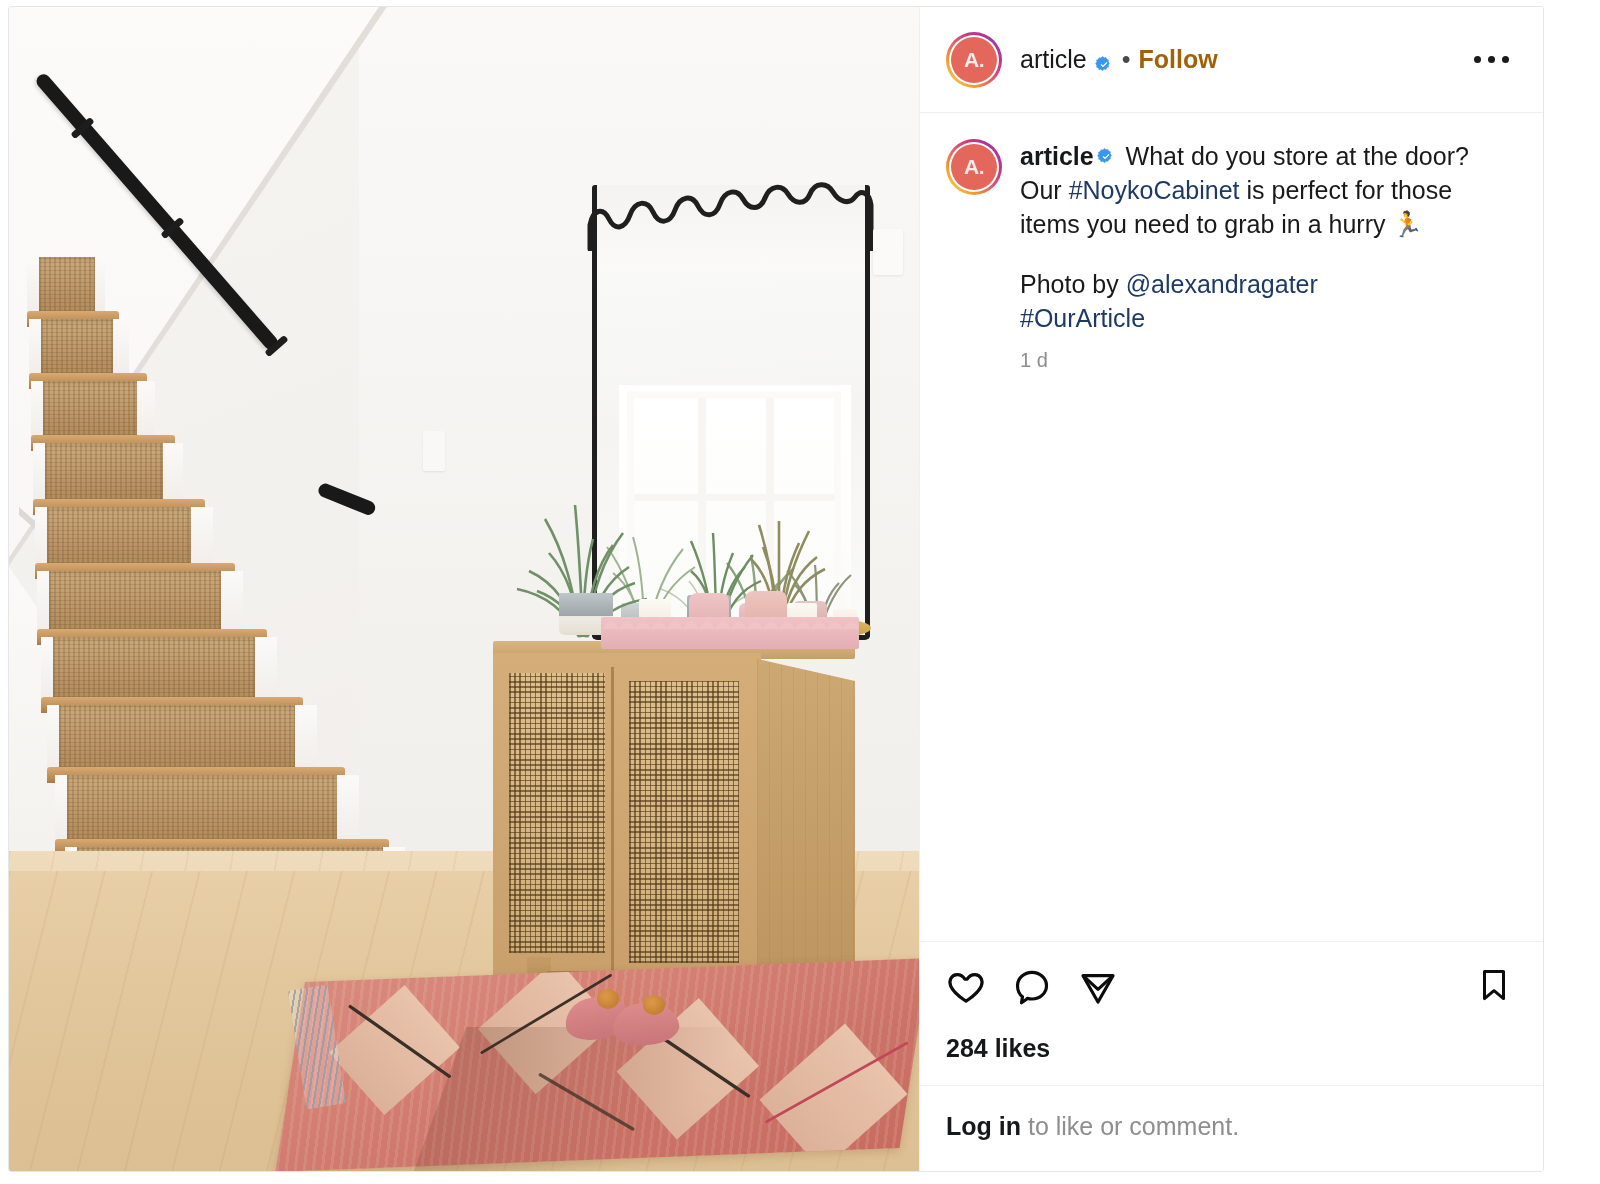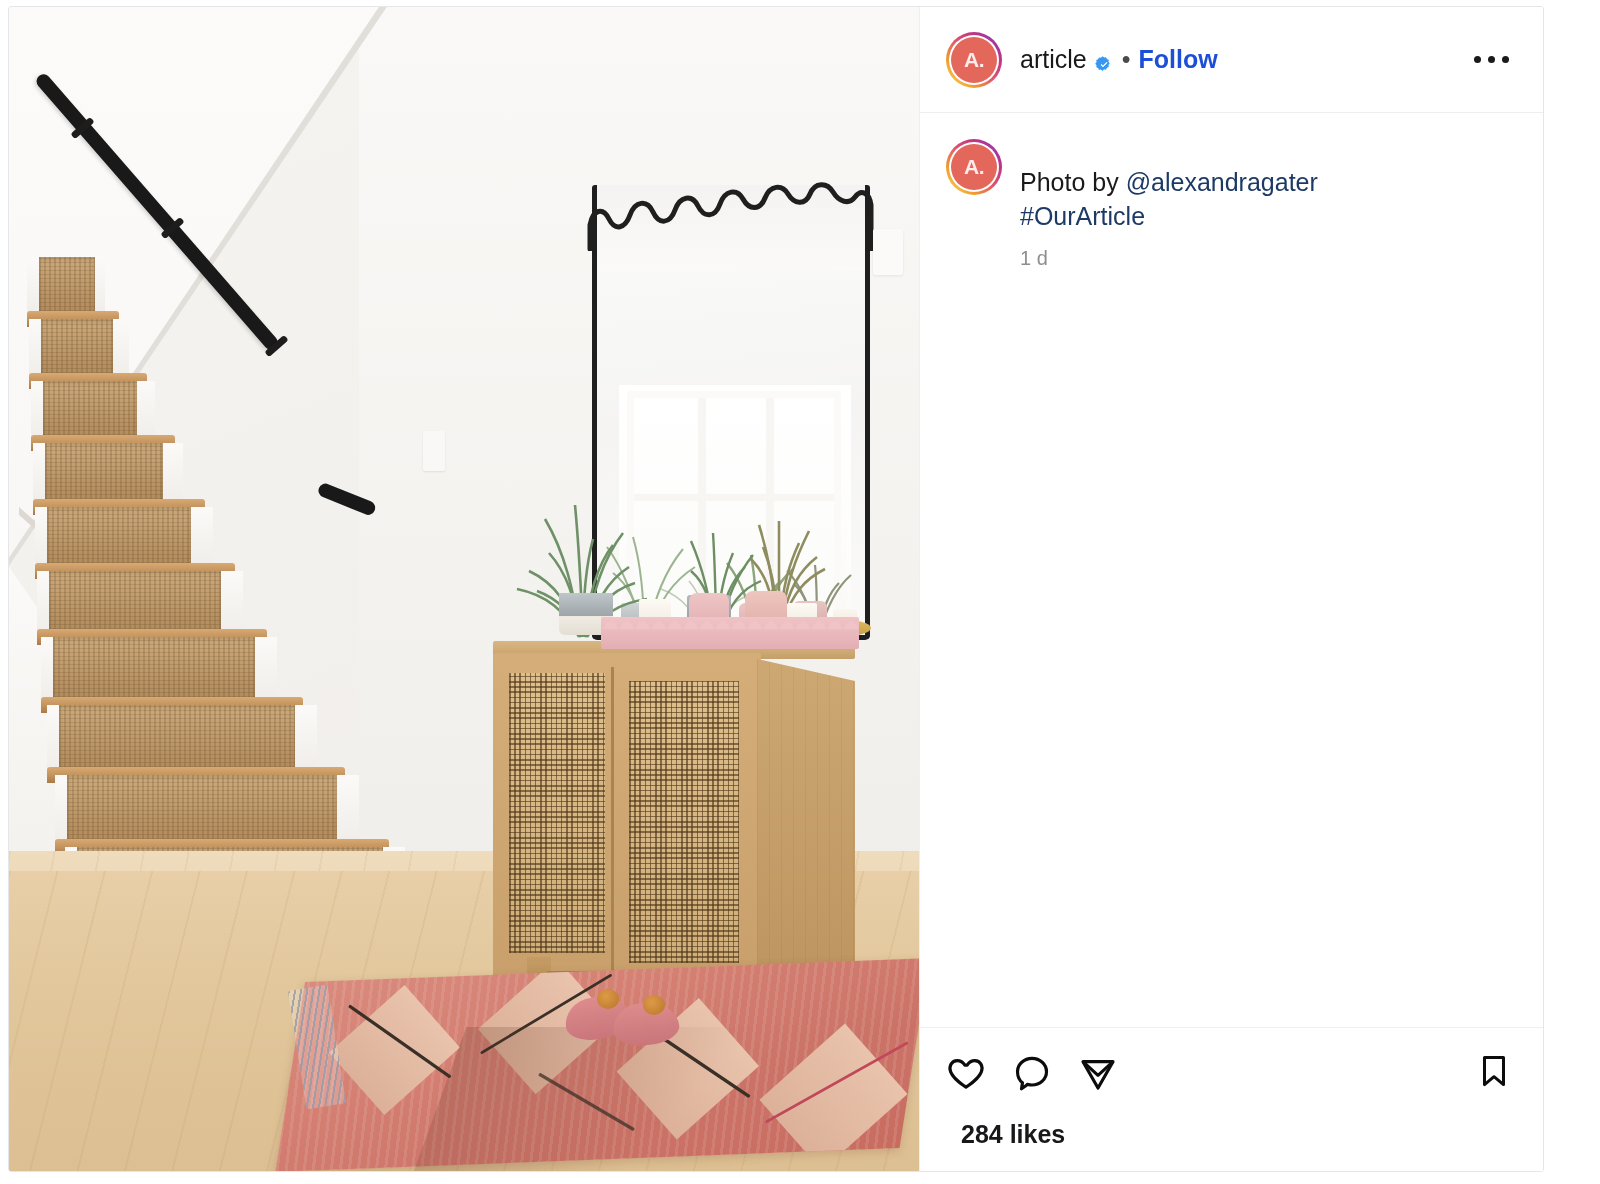--- a/index.html
+++ b/index.html
@@ -297,21 +297,21 @@
   .header-name-row {
     margin-left: 18px;
     display: flex; align-items: center; gap: 8px;
     font-size: 25px;
   }
   .uname { color: #17181a; font-weight: 400; }
   .verified {
     width: 19px; height: 19px; display: inline-block; flex: 0 0 19px; position: relative; top: 1px;
   }
   .dot-sep { color: #4a4a4a; font-size: 25px; line-height: 1; }
-  .follow { color: #1d4ed8; font-weight: 600; font-size: 25px; cursor: pointer; }
+  .follow { color: #a16207; font-weight: 600; font-size: 25px; cursor: pointer; }
   .more-btn {
     margin-left: auto; display: flex; gap: 7px; align-items: center;
     padding: 12px 4px; cursor: pointer;
   }
   .more-btn i { width: 7px; height: 7px; border-radius: 50%; background: #1a1a1a; display: block; }
 
   .body-scroll {
     flex: 1 1 auto;
     padding: 26px 30px 0 26px;
     overflow: hidden;
@@ -341,21 +341,21 @@
     font-size: 21px; letter-spacing: 1px; font-weight: 400;
   }
 
   .actions-wrap {
     border-top: 1px solid #efefef;
     padding: 24px 30px 22px 26px;
   }
   .actions-row { display: flex; align-items: center; gap: 26px; }
   .act-btn { cursor: pointer; display: flex; align-items: center; justify-content: center; }
   .bookmark-btn { margin-left: auto; cursor: pointer; }
-  .likes { font-size: 25px; font-weight: 700; color: #17181a; margin-top: 26px; margin-left: 15px; }
+  .likes { font-size: 25px; font-weight: 700; color: #17181a; margin-top: 26px; }
   .ago { font-size: 19px; color: #8e8e8e; letter-spacing: .4px; margin-top: 10px; }
 
   .login-bar {
     border-top: 1px solid #efefef;
     padding: 26px 26px 30px 26px;
     font-size: 25px;
     color: #8e8e8e;
   }
   .login-bar .login-link { color: #17181a; font-weight: 600; cursor: pointer; }
 </style>
@@ -598,20 +598,28 @@
 
       <div class="comment-block">
         <div class="cmt-avatar-wrap">
           <div class="ring">
             <div class="ring-gap">
               <div class="avatar-img">A.</div>
             </div>
           </div>
         </div>
         <div class="cmt-body">
+          <div class="cmt-text">
+            <span class="uname-inline">article</span><span class="verified" style="margin:0 3px;">
+              <svg width="19" height="19" viewBox="0 0 24 24">
+                <path fill="#3897f0" d="M12 1.2l2.5 2.1 3.2-.5 1.3 3 3 1.3-.5 3.2 2.1 2.5-2.1 2.5.5 3.2-3 1.3-1.3 3-3.2-.5L12 24.8l-2.5-2.1-3.2.5-1.3-3-3-1.3.5-3.2L0.4 13.2l2.1-2.5-.5-3.2 3-1.3 1.3-3 3.2.5z" transform="scale(0.79) translate(0,0.6)"></path>
+                <path fill="#ffffff" d="M10.1 15.6l-3-3 1.2-1.2 1.8 1.8 4.5-4.5 1.2 1.2z"></path>
+              </svg>
+            </span><span> What do you store at the door? Our </span><span class="tag">#NoykoCabinet</span><span> is perfect for those items you need to grab in a hurry 🏃</span>
+          </div>
           <div class="cmt-text" style="margin-top:26px;">
             <span>Photo by </span><span class="tag">@alexandragater</span><br>
             <span class="tag">#OurArticle</span>
           </div>
           <div class="meta-line">
             <span>1 d</span>
           </div>
         </div>
       </div>
 
@@ -638,15 +646,18 @@
         </span>
         <span class="bookmark-btn">
           <svg width="38" height="38" viewBox="0 0 24 24" fill="none" stroke="#0c0c0c" stroke-width="1.9">
             <path d="M6 3.4h12v17.2l-6-5-6 5z" stroke-linejoin="round"></path>
           </svg>
         </span>
       </div>
       <div class="likes">284 likes</div>
     </div>
 
+    <div class="login-bar">
+      <span class="login-link">Log in</span><span> to like or comment.</span>
+    </div>
 
   </div>
 </div>
 
 </body></html>

